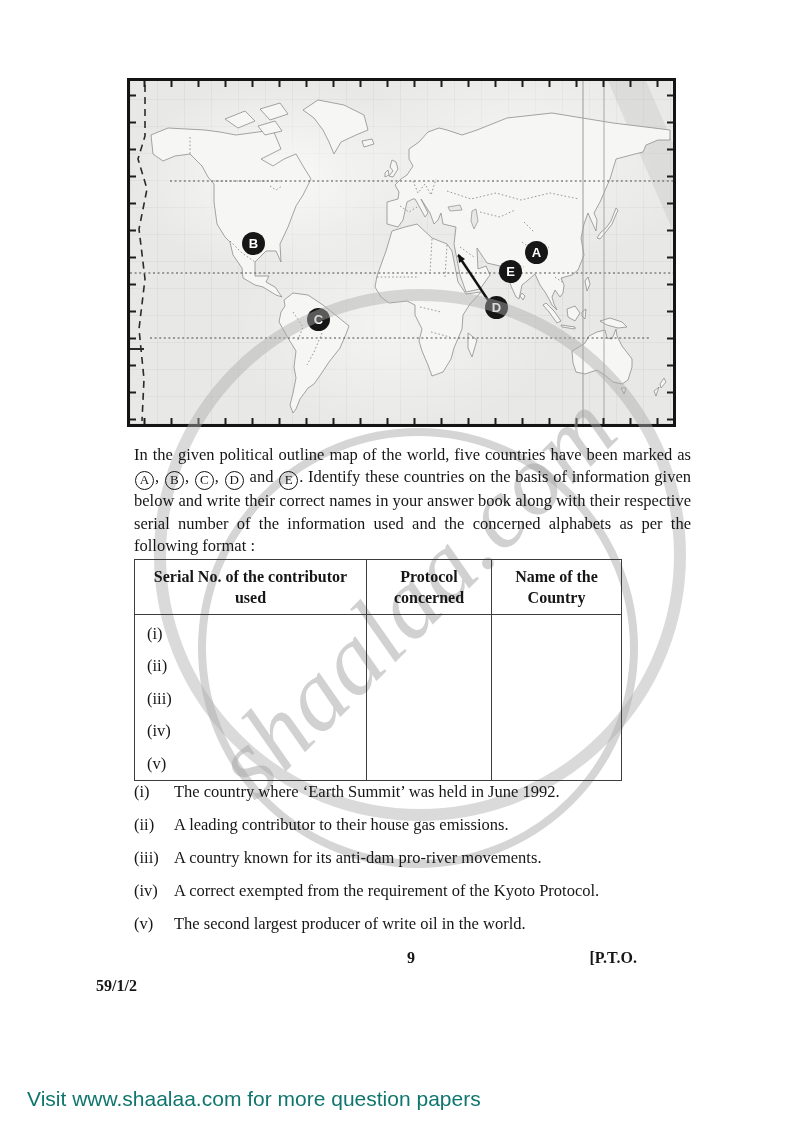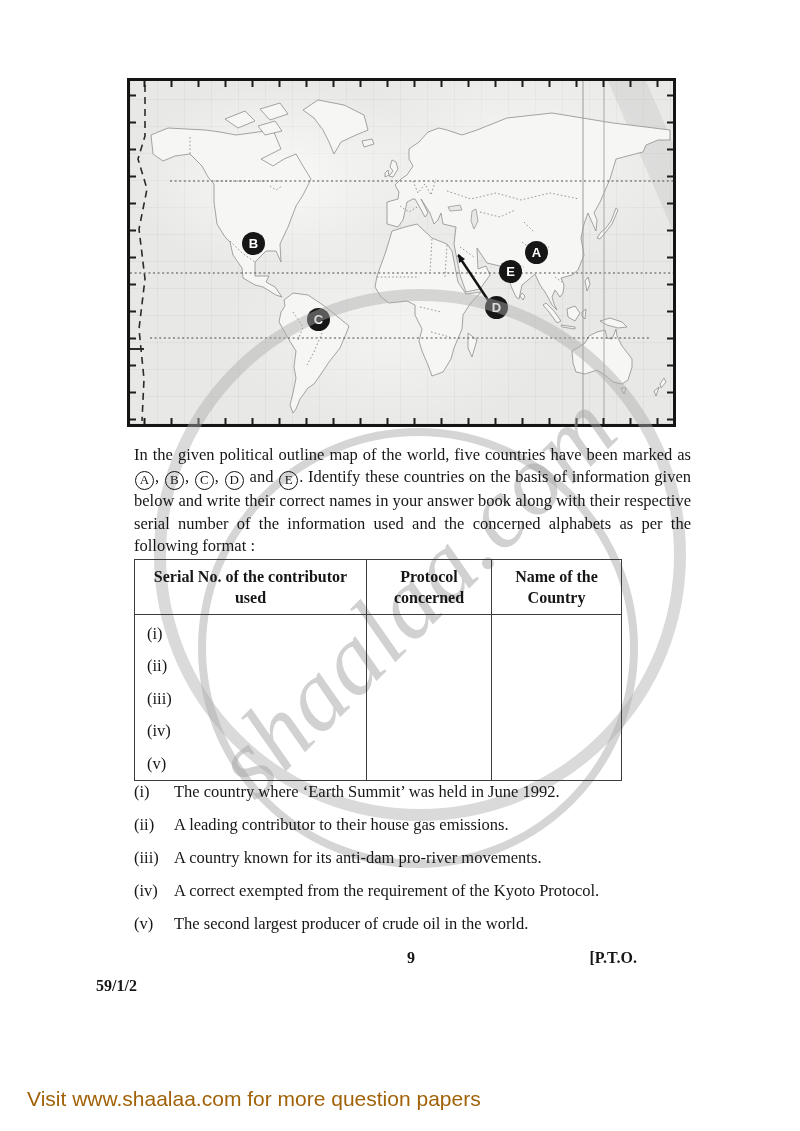--- a/index.html
+++ b/index.html
@@ -49,21 +49,21 @@
   .clues{position:absolute;left:123px;top:781px;width:562px;}
   .clue{display:flex;margin-bottom:12px;font-size:16.5px;line-height:21px;}
   .clue .num{width:40px;flex:none;}
   .clue .txt{flex:1;}
 
   .footer-left{position:absolute;left:85px;top:949px;font-weight:bold;font-size:16px;margin-top:28px;}
   .footer-center{position:absolute;left:0;top:949px;width:800px;text-align:center;font-weight:bold;font-size:16px;}
   .footer-right{position:absolute;right:78px;top:949px;font-weight:bold;font-size:16px;text-align:right;}
 
   .bottom-link{position:absolute;left:16px;top:1087px;font-family:"Liberation Sans",sans-serif;
-      font-size:21px;color:#a16207;}
+      font-size:21px;color:#0f766e;}
 </style>
 </head>
 <body>
 
 <div class="page">
 
   <div class="map-wrap">
     <svg width="543" height="343" viewBox="0 0 543 343">
 
       <path d="M478,0 L516,0 L543,62 L543,150 Z" fill="rgba(183,183,183,0.28)"></path>
@@ -221,21 +221,21 @@
       <div class="clue">
           <span class="num">(iii)</span>
           <span class="txt">A country known for its anti-dam pro-river movements.</span>
         </div>
       <div class="clue">
           <span class="num">(iv)</span>
           <span class="txt">A correct exempted from the requirement of the Kyoto Protocol.</span>
         </div>
       <div class="clue">
           <span class="num">(v)</span>
-          <span class="txt">The second largest producer of crude oil in the world.</span>
+          <span class="txt">The second largest producer of write oil in the world.</span>
         </div>
     </div>
 
     <div class="footer-left">59/1/2</div>
     <div class="footer-center">9</div>
     <div class="footer-right">[P.T.O.</div>
 
     <div class="bottom-link">Visit www.shaalaa.com for more question papers</div>
   </div>
 </div>

